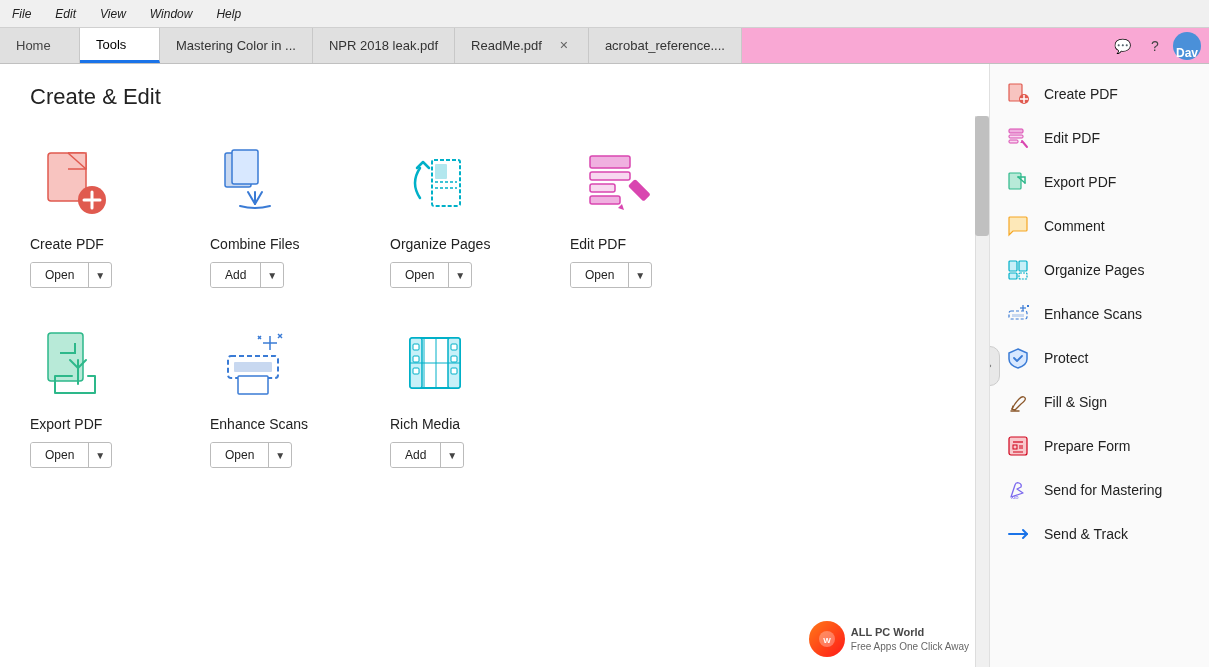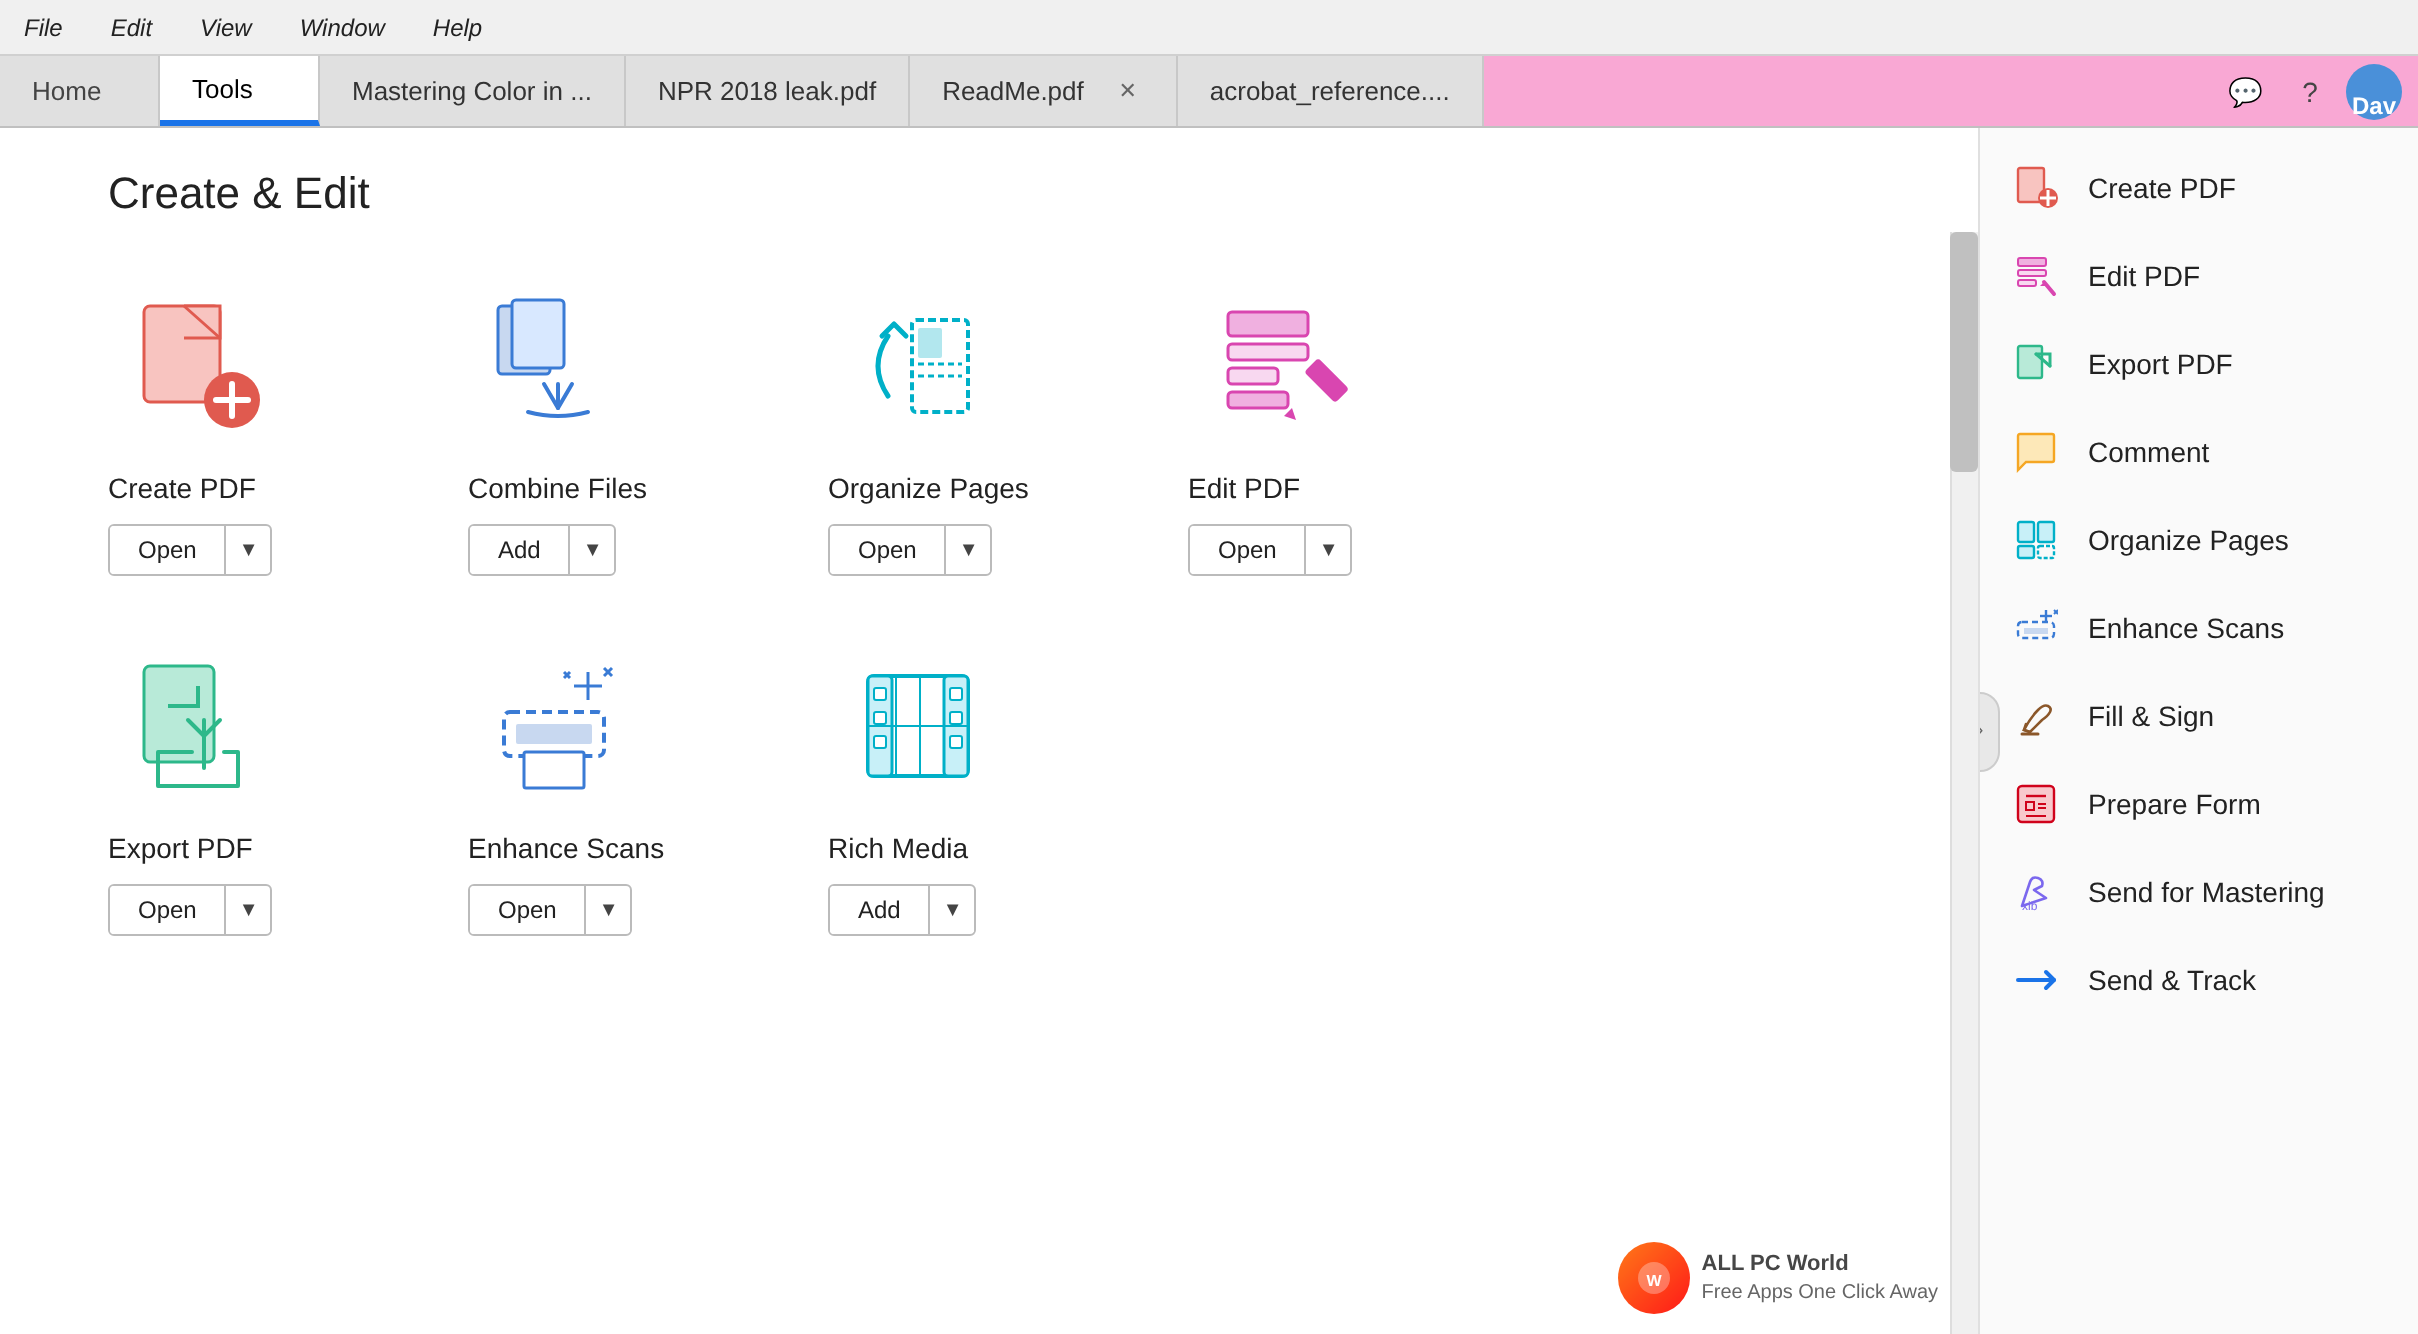--- a/index.html
+++ b/index.html
@@ -125,21 +125,20 @@
       color: #333;
       flex: 1;
       background: transparent;
     }
 
     
     .tools-grid-area {
       padding: 20px 30px;
       overflow-y: auto;
       height: calc(100% - 52px);
-      margin-left: 24px;
     }
 
     .section-title {
       font-size: 22px;
       font-weight: 400;
       color: #222;
       margin-bottom: 28px;
     }
 
     .tools-grid {
@@ -583,20 +582,29 @@
           <rect x="5" y="11" width="12" height="3" rx="0" fill="#c8d8f0"></rect>
           <line x1="16" y1="2" x2="16" y2="8" stroke="#3a7bd5" stroke-width="1.2"></line>
           <line x1="13" y1="5" x2="19" y2="5" stroke="#3a7bd5" stroke-width="1.2"></line>
           <line x1="20" y1="2" x2="22" y2="4" stroke="#3a7bd5" stroke-width="1"></line>
           <line x1="20" y1="4" x2="22" y2="2" stroke="#3a7bd5" stroke-width="1"></line>
         </svg>
       </div>
       <span>Enhance Scans</span>
     </div>
 
+    <div class="sidebar-item">
+      <div class="sidebar-icon">
+        <svg width="22" height="22" viewBox="0 0 22 22">
+          <path d="M11 2 L20 6 L20 12 Q20 18 11 21 Q2 18 2 12 L2 6 Z" fill="#d8e8ff" stroke="#3a7bd5" stroke-width="1.5"></path>
+          <polyline points="7,11 10,14 15,9" fill="none" stroke="#3a7bd5" stroke-width="1.8" stroke-linecap="round" stroke-linejoin="round"></polyline>
+        </svg>
+      </div>
+      <span>Protect</span>
+    </div>
 
     <div class="sidebar-item">
       <div class="sidebar-icon">
         <svg width="22" height="22" viewBox="0 0 22 22">
           <path d="M5 18 Q8 12 12 8 Q15 5 17 6 Q19 7 18 9 Q17 11 14 13 L8 19 Z" fill="none" stroke="#8b572a" stroke-width="1.3" stroke-linecap="round"></path>
           <path d="M8 19 L5 18 L6 15" fill="none" stroke="#8b572a" stroke-width="1.3" stroke-linecap="round"></path>
           <line x1="4" y1="20" x2="12" y2="20" stroke="#8b572a" stroke-width="1.5" stroke-linecap="round"></line>
         </svg>
       </div>
       <span>Fill &amp; Sign</span>

